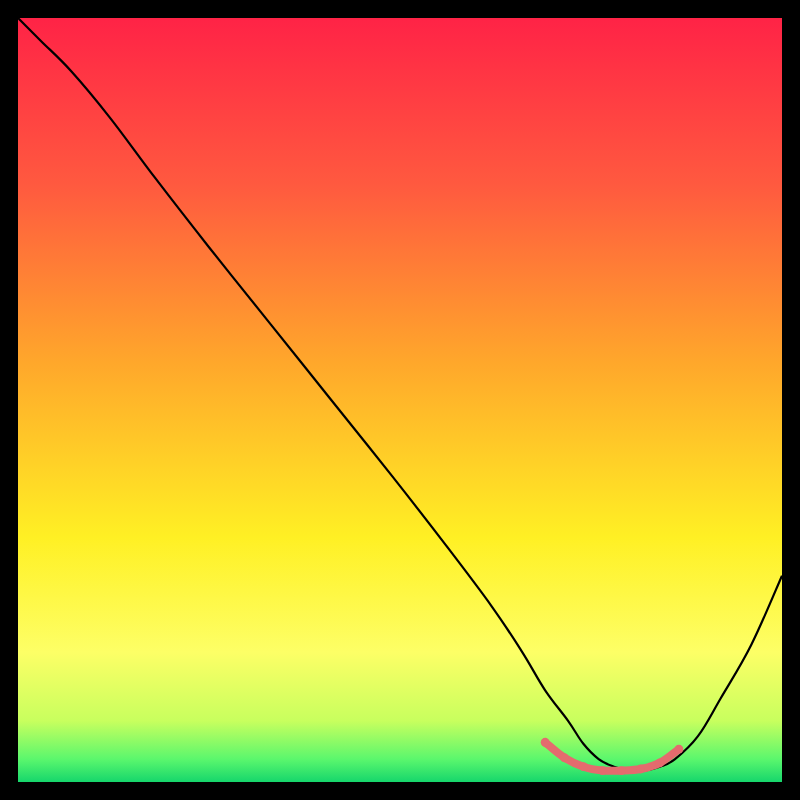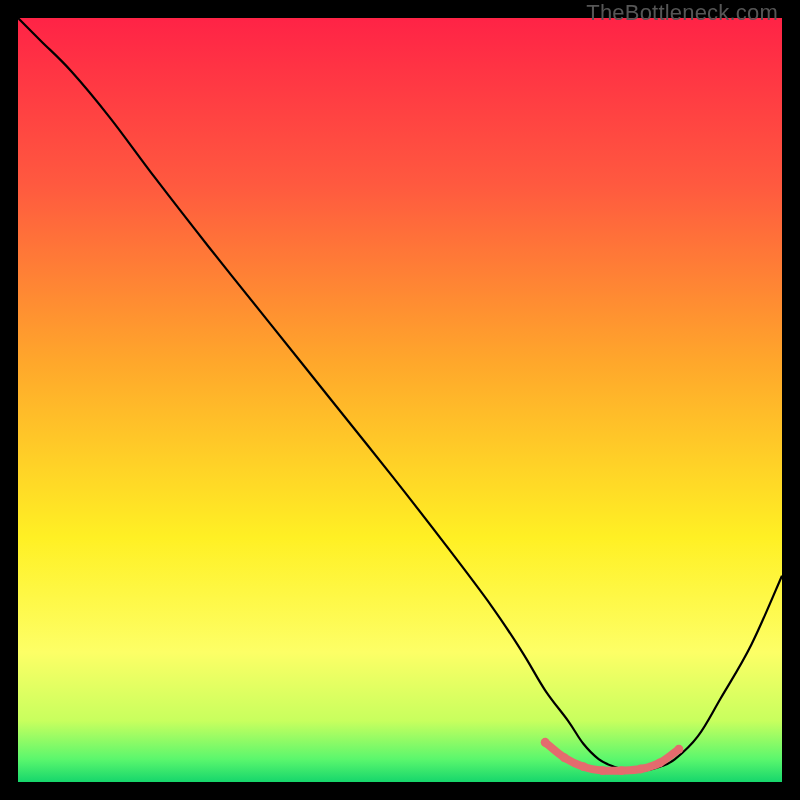--- a/index.html
+++ b/index.html
@@ -61,14 +61,13 @@
           <circle cx="546.26" cy="739.552" r="4.4" fill="#e46b6e"></circle>
           <circle cx="565.36" cy="748.72" r="4.4" fill="#e46b6e"></circle>
           <circle cx="584.46" cy="752.54" r="4.4" fill="#e46b6e"></circle>
           <circle cx="603.5600000000001" cy="752.54" r="4.4" fill="#e46b6e"></circle>
           <circle cx="622.66" cy="751.012" r="4.4" fill="#e46b6e"></circle>
           <circle cx="641.76" cy="744.9" r="4.4" fill="#e46b6e"></circle>
           <circle cx="660.86" cy="731.148" r="4.4" fill="#e46b6e"></circle>
         </g>
     </svg>
   </div>
-  <div class="watermark">TheBottleneck.com</div>
 </div>
 
 </body></html>

